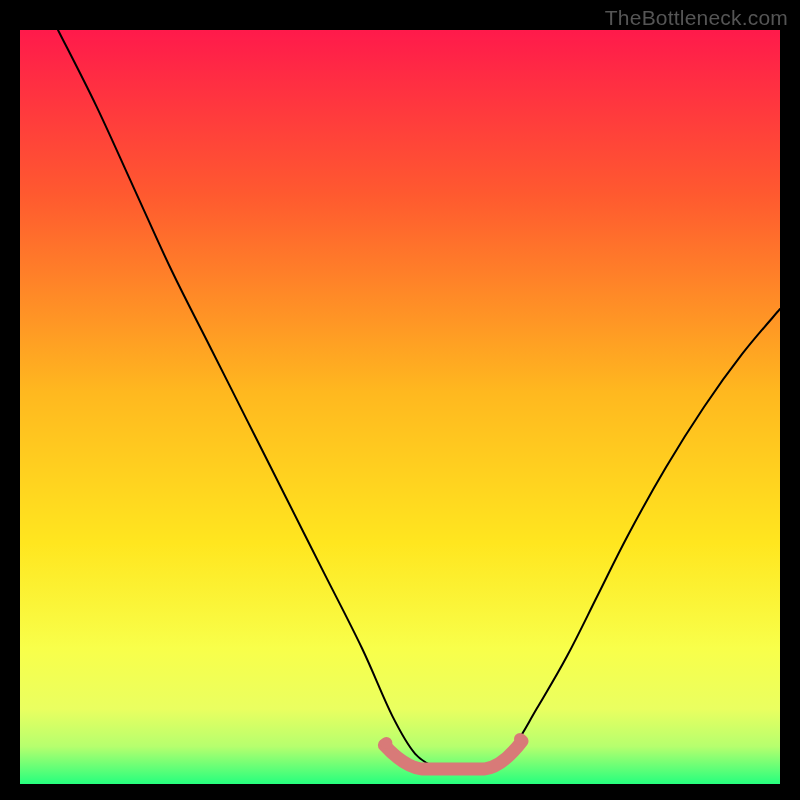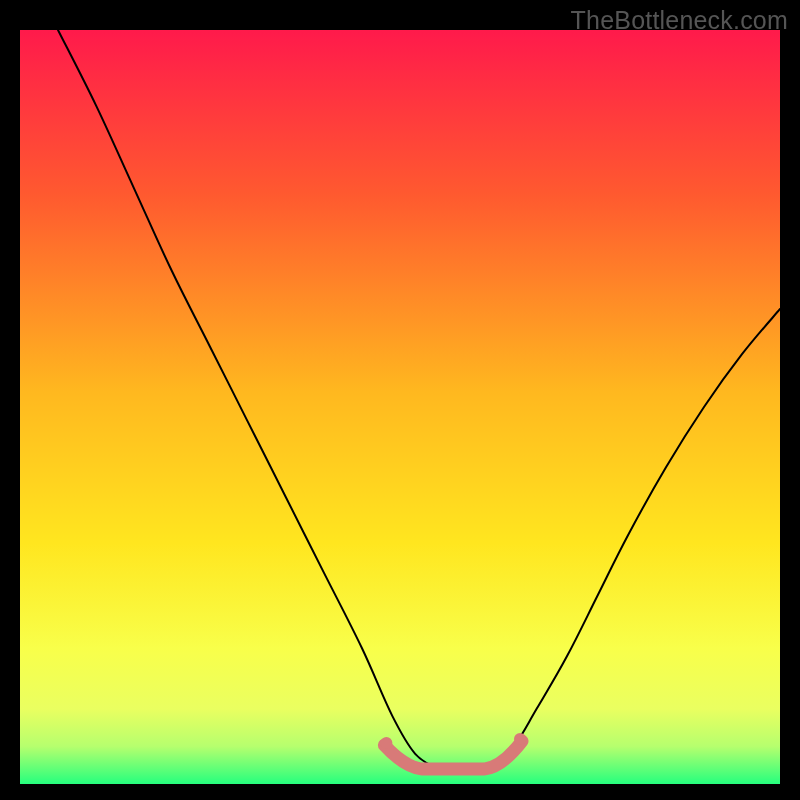--- a/index.html
+++ b/index.html
@@ -14,21 +14,21 @@
   .frame {
     position: relative;
     width: 800px;
     height: 800px;
   }
   .watermark {
     position: absolute;
     top: 6px;
     right: 12px;
     color: #555555;
-    font-size: 25px;
+    font-size: 21px;
     font-weight: 400;
     letter-spacing: 0.2px;
     z-index: 10;
   }
   .plot-area {
     position: absolute;
     left: 20px;
     top: 30px;
     width: 760px;
     height: 754px;

